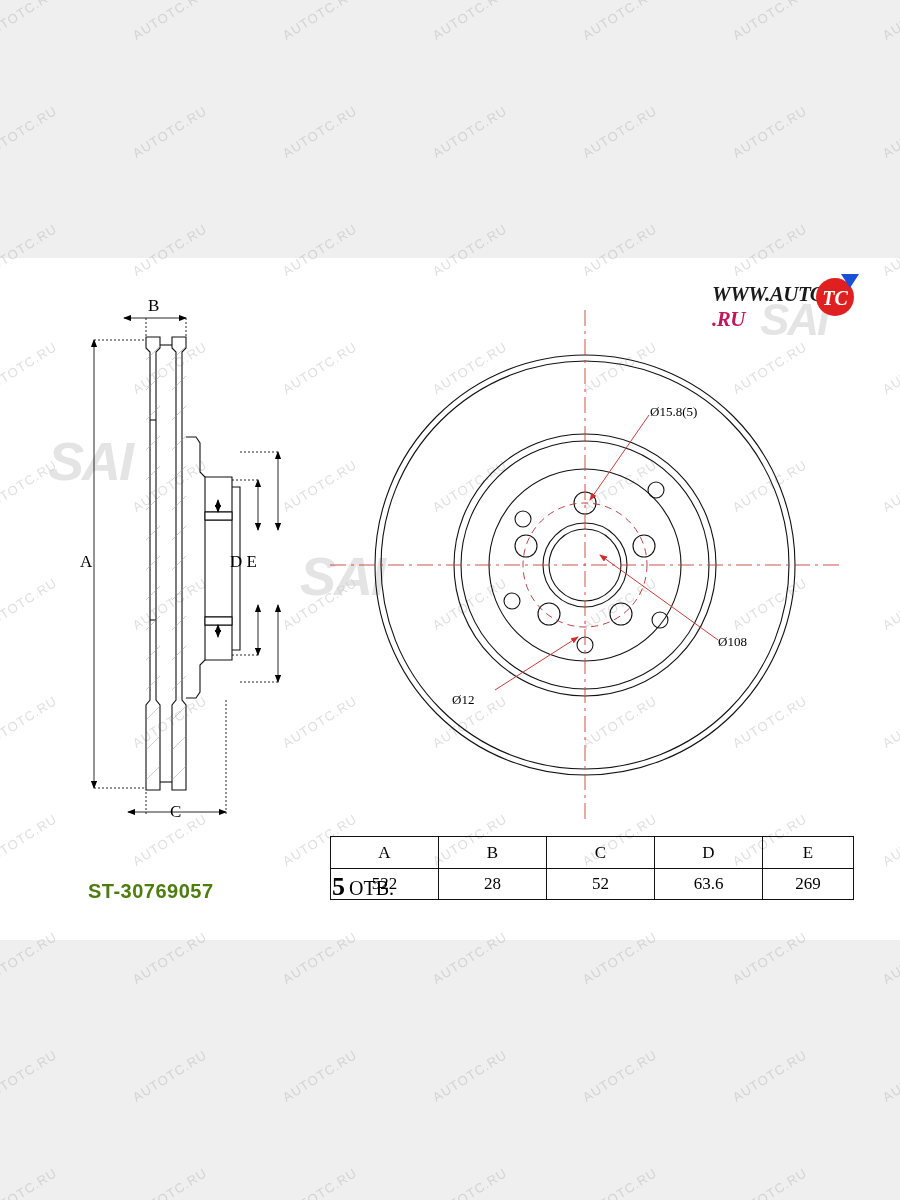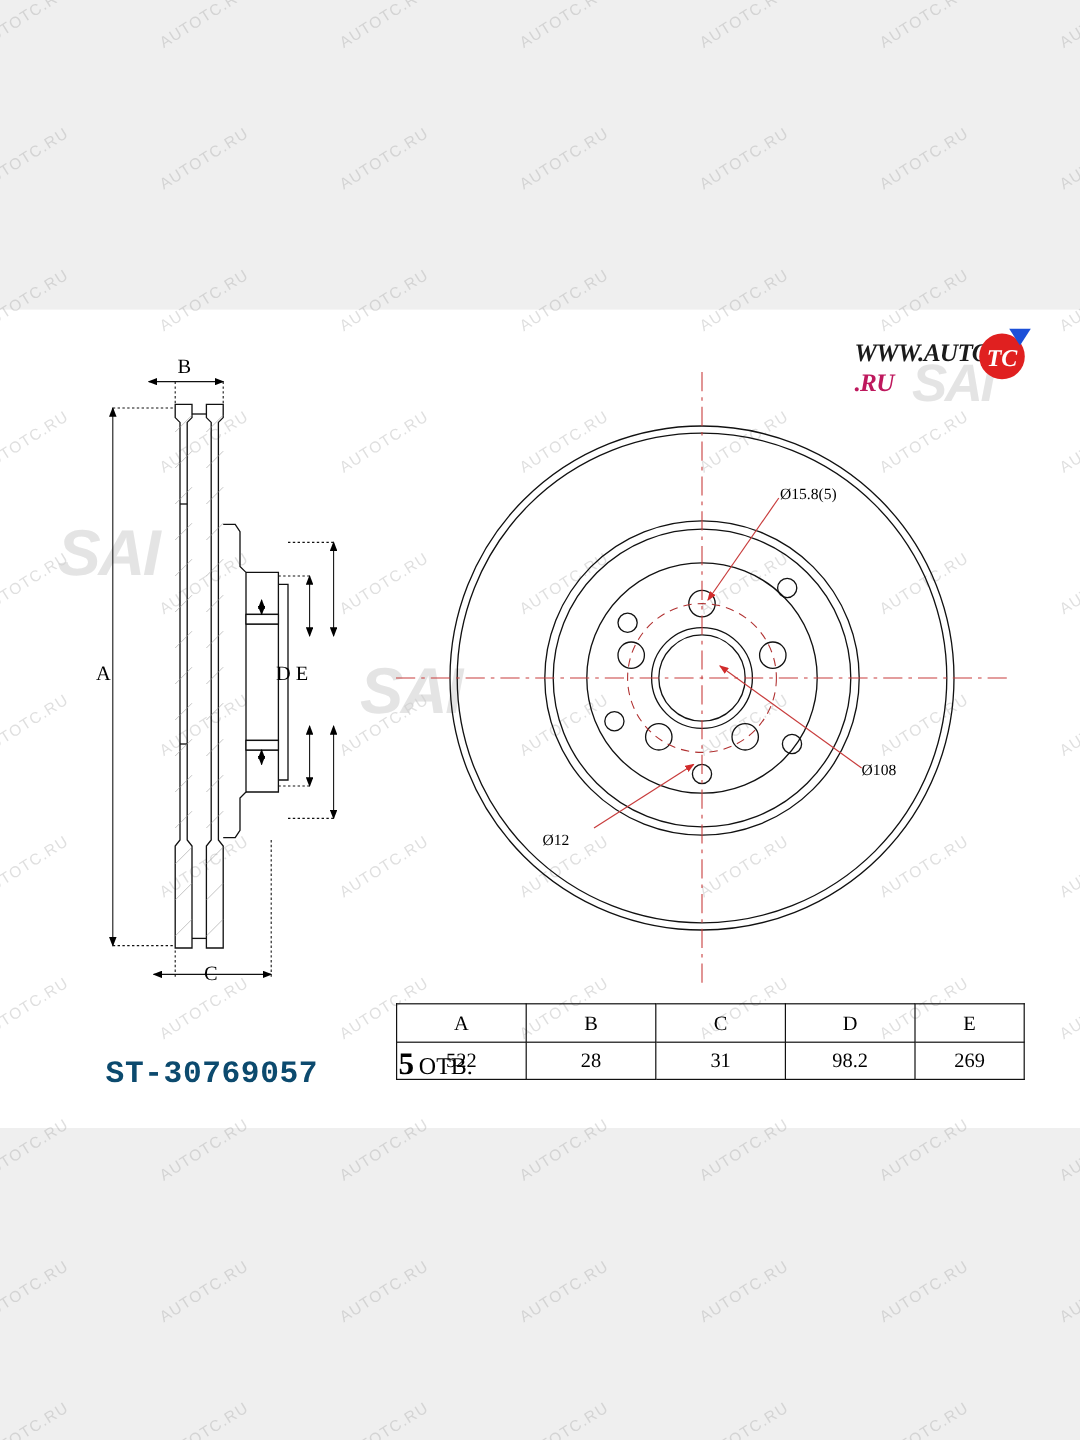--- a/index.html
+++ b/index.html
@@ -82,24 +82,24 @@
     position: absolute;
     font-family: "Liberation Serif", serif;
     color: #000;
     font-size: 13px;
     white-space: nowrap;
   }
   .partno {
     position: absolute;
     left: 88px;
     top: 880px;
-    font-family: Liberation Mono, monospace;
+    font-family: Liberation Sans, sans-serif;
     font-weight: bold;
-    font-size: 26px;
-    color: #0c4a6e;
+    font-size: 20px;
+    color: #4d7c0f;
     letter-spacing: 0.5px;
   }
 
   
   .logo {
     position: absolute;
     left: 712px;
     top: 272px;
     width: 180px;
     height: 46px;
@@ -422,21 +422,21 @@
         <tr>
           <td class="hdr" style="width:95px;">A</td>
           <td class="hdr" style="width:95px;">B</td>
           <td class="hdr" style="width:95px;">C</td>
           <td class="hdr" style="width:95px;">D</td>
           <td class="hdr" style="width:78px;">E</td>
         </tr>
         <tr>
           <td>522</td>
           <td>28</td>
-          <td>31</td>
-          <td>98.2</td>
+          <td>52</td>
+          <td>63.6</td>
           <td>269</td>
         </tr>
       </tbody>
     </table>
   </div>
 
 </div>
 
 </body></html>

